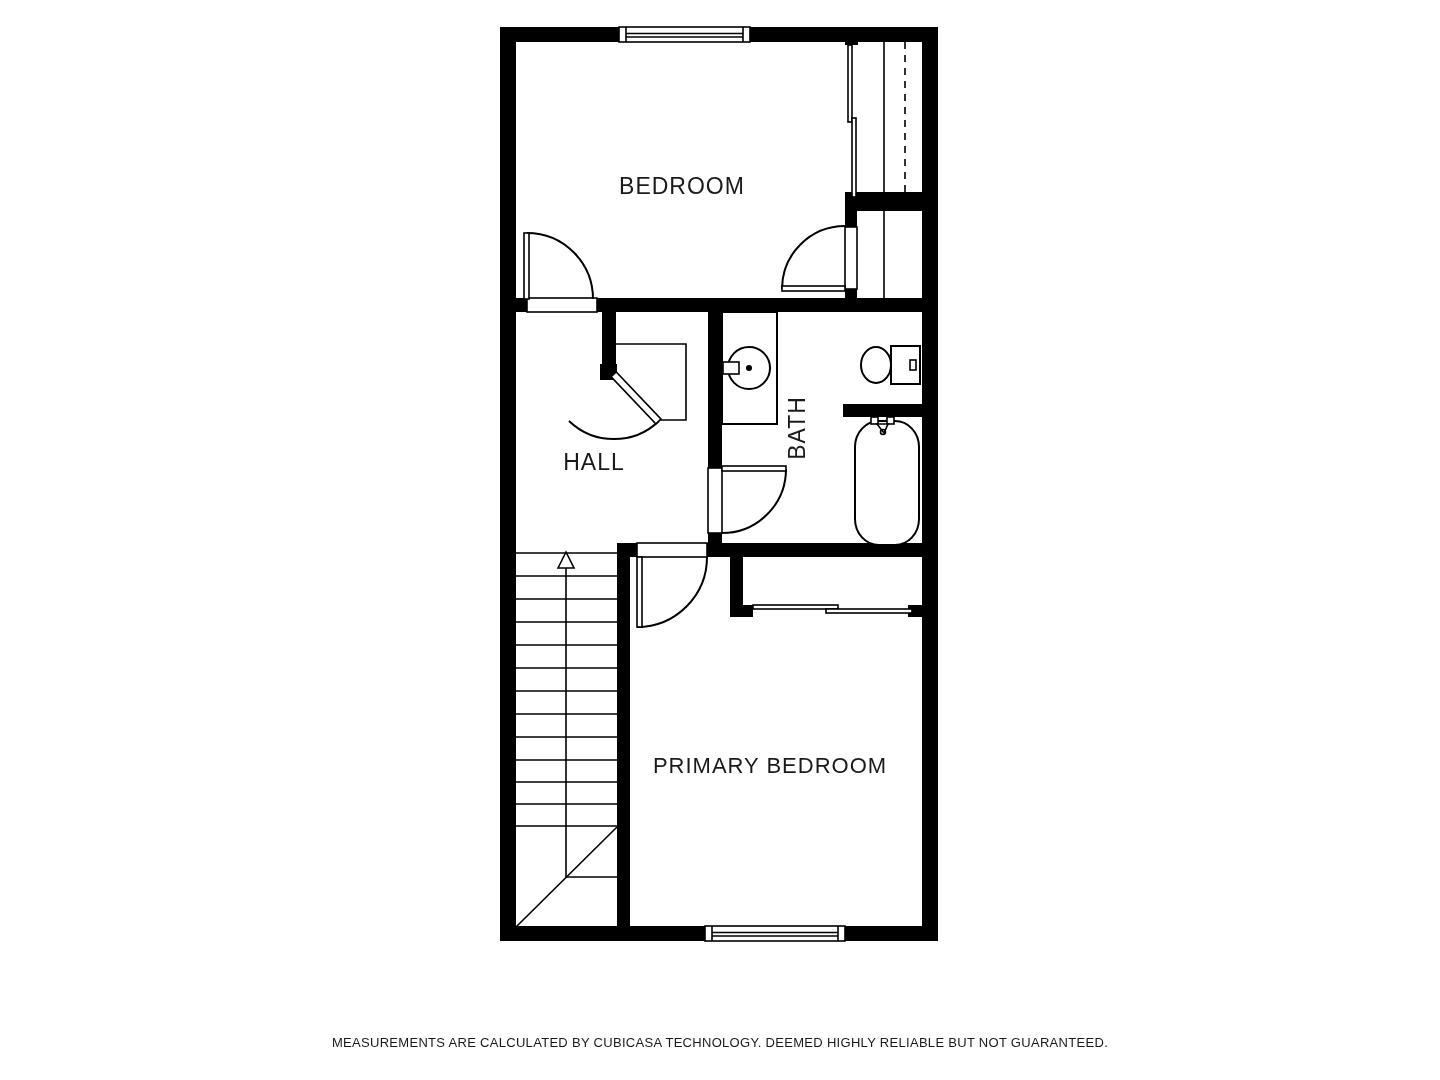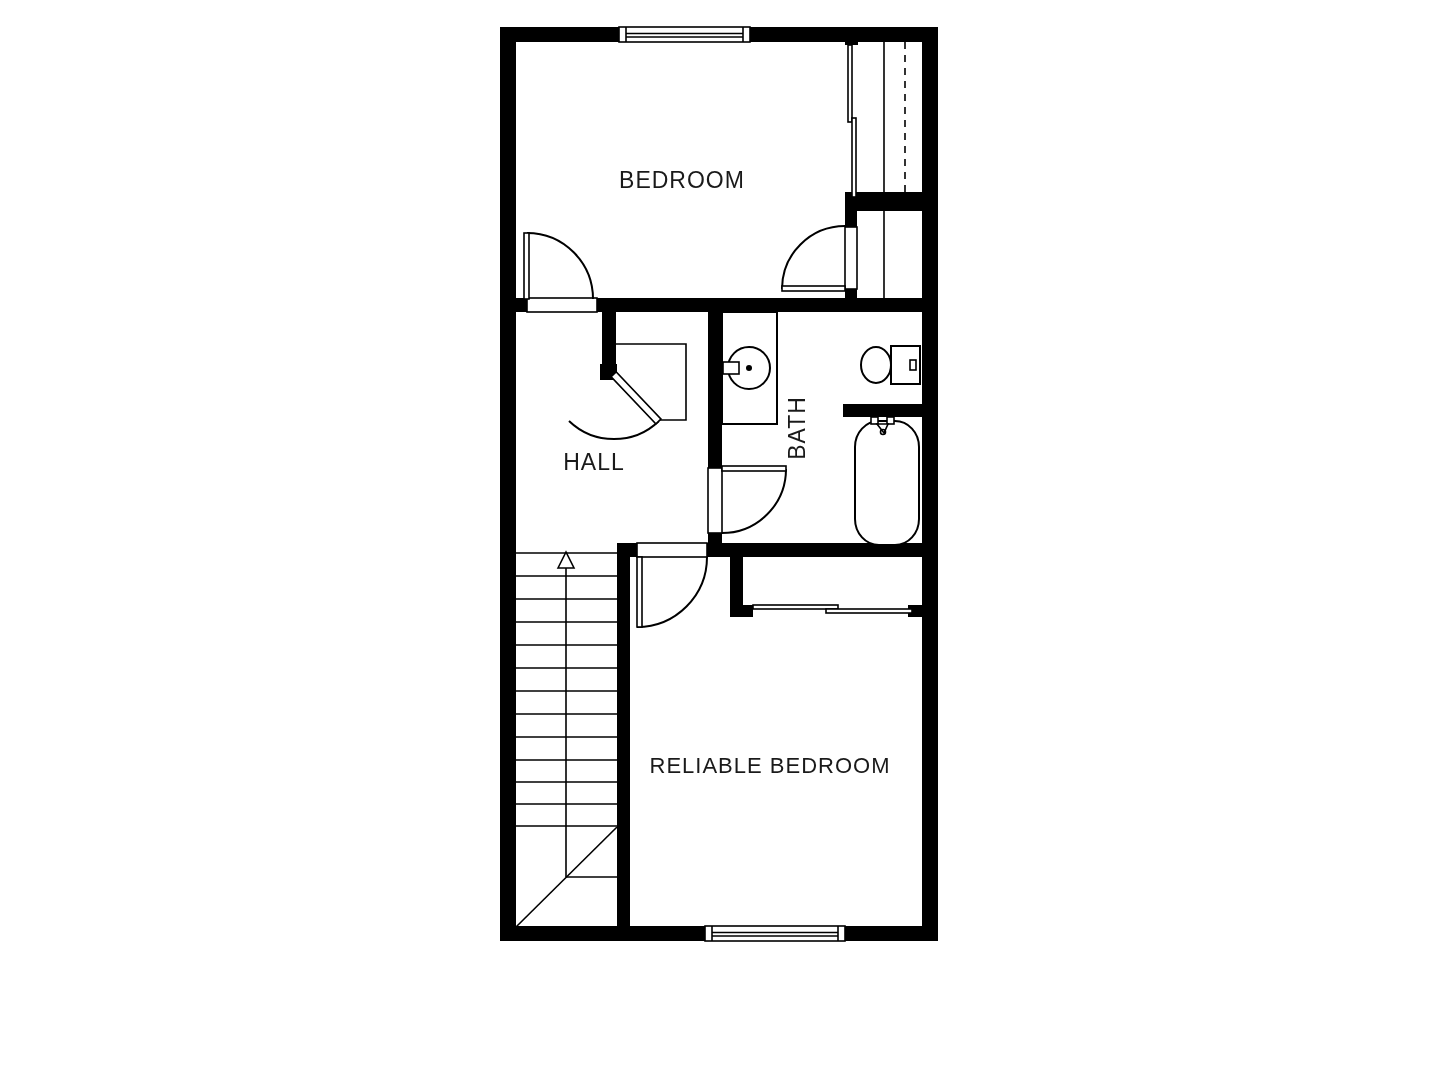--- a/index.html
+++ b/index.html
@@ -164,22 +164,23 @@
     </g>
     <g>
       <rect class="whitefill2" x="855" y="421" width="64" height="124" rx="24" ry="26"></rect>
       <rect class="whitefill" x="871" y="417" width="7" height="7"></rect>
       <rect class="whitefill" x="887" y="417" width="7" height="7"></rect>
       <path class="whitefill" d="M 877,424 L 888,424 L 884,433 Z"></path>
       <circle class="thin15" cx="883" cy="432" r="2.5"></circle>
     </g>
   </svg>
 
-  <div class="room-label" id="label-bedroom" style="left:682px;top:180px;">BEDROOM</div>
+  <div class="room-label" id="label-bedroom" style="left:682px;top:186px;">BEDROOM</div>
 
   <div class="room-label" id="label-hall" style="left:594px;top:462px;">HALL</div>
 
   <div class="room-label rotated" id="label-bath" style="left:797px;top:428px;">BATH</div>
 
-  <div class="room-label" id="label-primary" style="left:770px;top:766px;">RELIABLE BEDROOM</div>
+  <div class="room-label" id="label-primary" style="left:770px;top:766px;">PRIMARY BEDROOM</div>
 
+  <div id="disclaimer">MEASUREMENTS ARE CALCULATED BY CUBICASA TECHNOLOGY. DEEMED HIGHLY RELIABLE BUT NOT GUARANTEED.</div>
 
 </div>
 
 </body></html>

